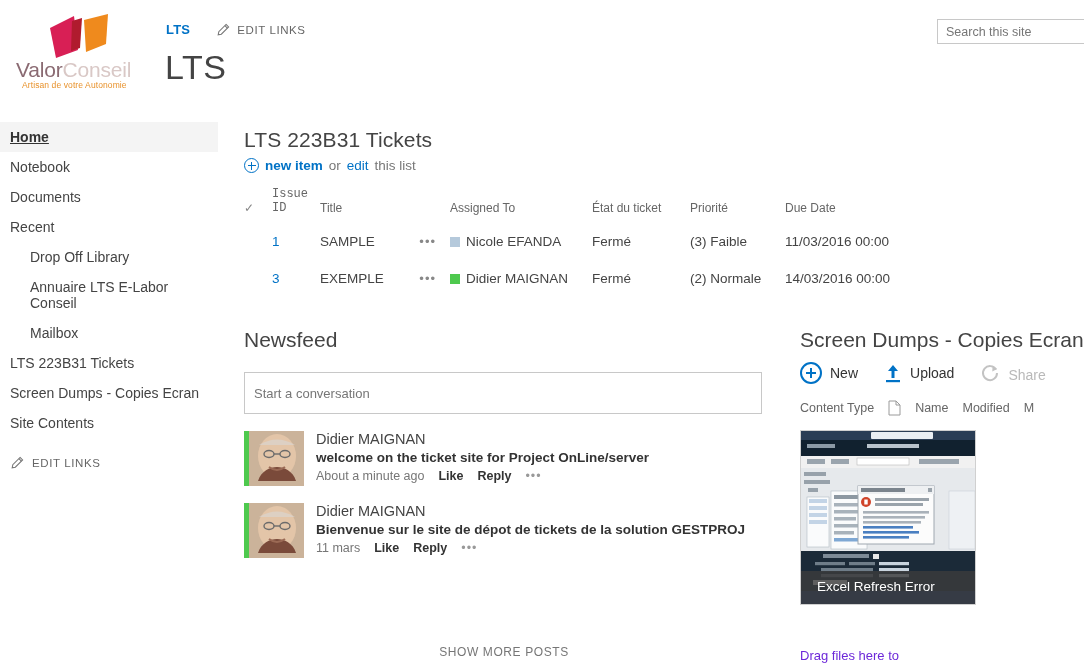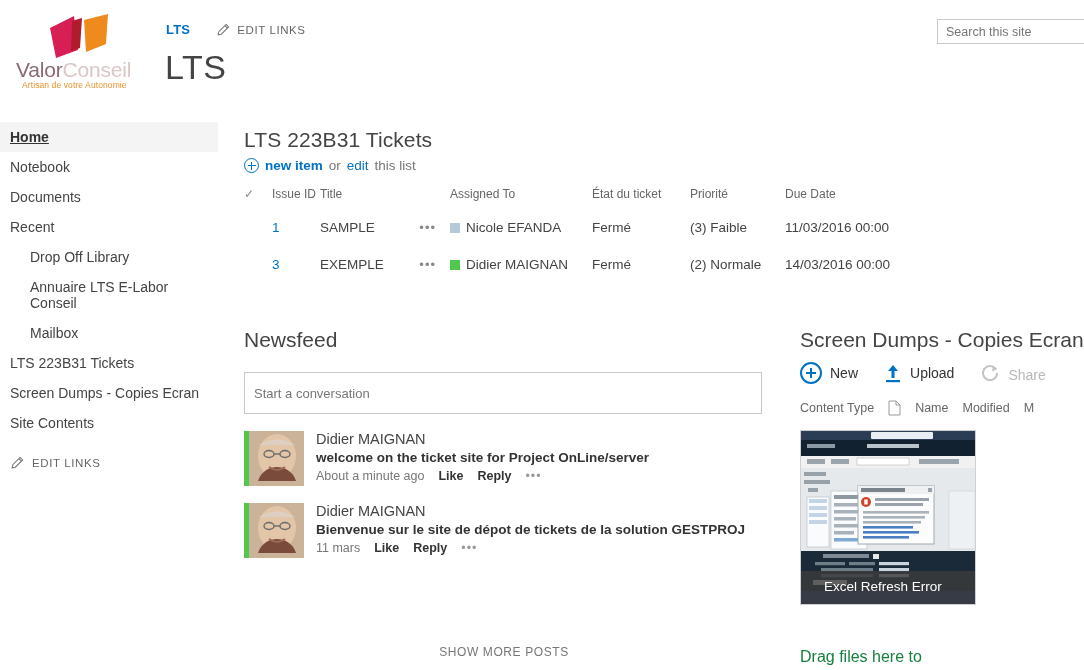--- a/index.html
+++ b/index.html
@@ -117,21 +117,21 @@
   table.tickets { border-collapse: collapse; width: 656px; table-layout: fixed; }
   table.tickets th {
     font-weight: normal; font-size: 12px; color: #666;
     text-align: left; padding: 0 0 8px 0; vertical-align: bottom;
   }
   table.tickets td {
     font-size: 13.5px; color: #444; padding: 11px 0; vertical-align: middle;
     white-space: nowrap;
   }
   .col-chk { width: 28px; }
-  .col-id { width: 48px; }
+  .col-id { width: 48px; font-family: Liberation Mono, monospace; }
   .col-title { width: 130px; }
   .col-assigned { width: 142px; }
   .col-etat { width: 98px; }
   .col-prio { width: 95px; }
   .col-due { width: 120px; }
   .chk { color: #888; font-size: 12px; }
   .id-link { color: #0072c6; cursor: pointer; }
   .ellipsis { color: #888; letter-spacing: 1px; font-size: 13px; cursor: pointer; }
   .presence {
     display: inline-block; width: 10px; height: 10px;
@@ -195,27 +195,27 @@
     font-size: 12.5px; color: #666; margin-bottom: 14px; white-space: nowrap;
   }
   .doc-icon { width: 13px; height: 16px; }
 
   .tile {
     position: relative; width: 176px; height: 175px;
     border: 1px solid #d0d0d0; overflow: hidden; background: #1b2838; cursor: pointer;
   }
   .tile-caption {
     position: absolute; left: 0; bottom: 0; width: 100%;
-    padding: 8px 10px 10px 23px;
+    padding: 8px 10px 10px 16px;
     background: rgba(60,60,60,.82);
     color: #fff; font-size: 13.5px; white-space: nowrap; overflow: hidden;
   }
   .dragtext {
     position: absolute; left: 800px; top: 648px;
-    font-size: 16px; color: #15803d; white-space: nowrap;
+    font-size: 13px; color: #6d28d9; white-space: nowrap;
   }
 </style>
 </head>
 <body>
 
 <div id="page">
 
   <div class="site-logo">
     <svg class="logo-mark" viewBox="0 0 78 48">
       <polygon points="6,14 30,2 34,36 12,44" fill="#d81f55"></polygon>

